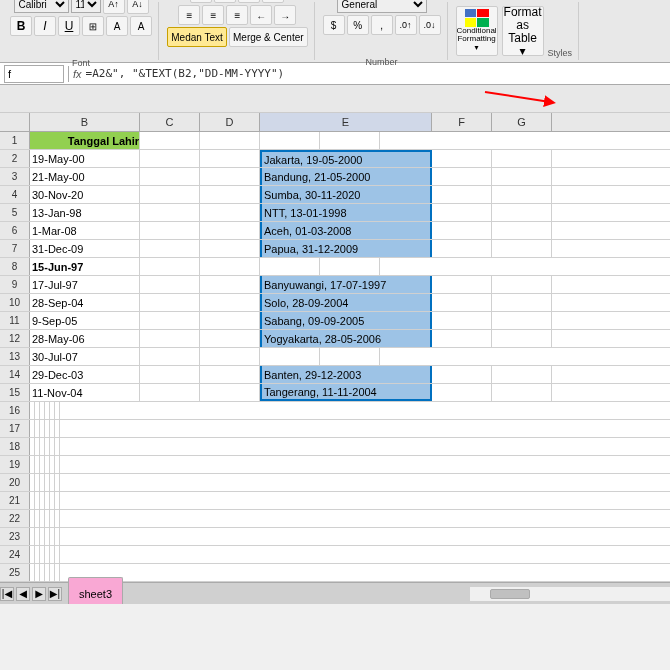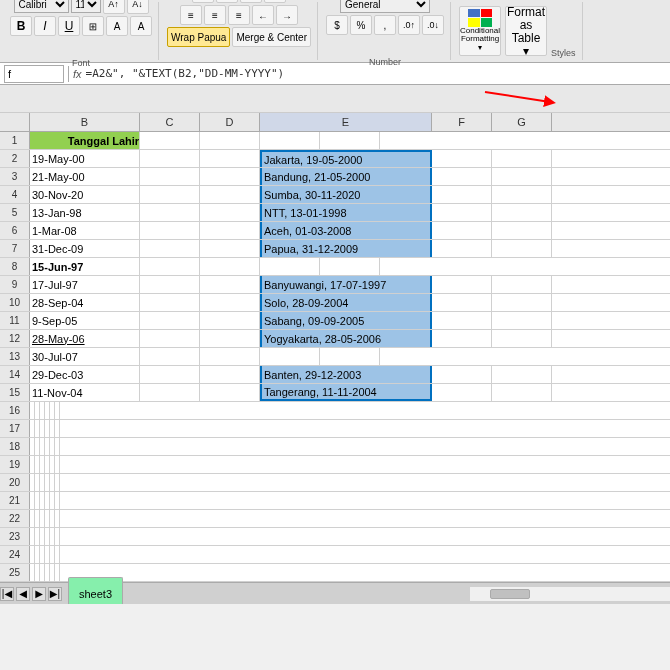--- a/index.html
+++ b/index.html
@@ -44,21 +44,21 @@
     .col-header { border-right: 1px solid #aaa; height: 18px; text-align: center; font-size: 11px; display: flex; align-items: center; justify-content: center; background: #e8e8e8; color: #333; }
     .col-header.selected { background: #d0d8e8; }
 
     .grid { display: flex; flex-direction: column; }
     .grid-row { display: flex; border-bottom: 1px solid #d0d0d0; height: 18px; }
     .row-num { width: 30px; min-width: 30px; background: #e8e8e8; border-right: 1px solid #aaa; font-size: 10px; text-align: center; display: flex; align-items: center; justify-content: center; color: #333; }
     .cell { border-right: 1px solid #d0d0d0; font-size: 11px; display: flex; align-items: center; padding: 0 2px; overflow: hidden; white-space: nowrap; background: white; }
     .cell.green-header { background: #92d050; color: #000; font-weight: bold; justify-content: center; padding-left: 40px; }
     .cell.yellow-header { background: #ffff00; color: #000; font-weight: bold; justify-content: center; }
     .cell.blue-bg { background: #9dc3e6; }
-    .sheet-tab { background: #86efac; border: 1px solid #aaa; border-bottom: none; padding: 10px 10px; font-size: 11px; cursor: pointer; border-radius: 2px 2px 0 0; }
+    .sheet-tab { background: #f9a8d4; border: 1px solid #aaa; border-bottom: none; padding: 10px 10px; font-size: 11px; cursor: pointer; border-radius: 2px 2px 0 0; }
     .sheet-nav { display: flex; gap: 2px; margin-right: 6px; align-items: center; }
     .sheet-nav-btn { font-size: 10px; cursor: pointer; background: #e0e0e0; border: 1px solid #aaa; width: 14px; height: 14px; display: flex; align-items: center; justify-content: center; }
 
     .scrollbar-h { height: 14px; background: #f0f0f0; border-top: 1px solid #aaa; display: flex; align-items: center; }
     .scrollbar-thumb { width: 40px; height: 10px; background: #c0c0c0; border: 1px solid #aaa; margin-left: 20px; border-radius: 2px; }
 
     
     .icon-cond { display: grid; grid-template-columns: 1fr 1fr; gap: 1px; width: 24px; height: 20px; }
     .icon-cond-cell { background: #4472c4; }
     .icon-cond-cell:nth-child(2) { background: #ff0000; }
@@ -113,21 +113,21 @@
       <button class="ribbon-btn">↗</button>
     </div>
     <div class="ribbon-row">
       <button class="ribbon-btn">≡</button>
       <button class="ribbon-btn">≡</button>
       <button class="ribbon-btn">≡</button>
       <button class="ribbon-btn">←</button>
       <button class="ribbon-btn">→</button>
     </div>
     <div class="ribbon-row">
-      <button class="ribbon-btn wide active">Wrap Papua</button>
+      <button class="ribbon-btn wide active">Medan Text</button>
       <button class="ribbon-btn wide merge-btn">
           <span>Merge &amp; Center</span>
         </button>
     </div>
     <span class="ribbon-group-label">Alignment</span>
   </div>
 
   <div class="ribbon-group number-group">
     <div class="ribbon-row">
       <select class="number-select"><option>General</option></select>
@@ -293,21 +293,21 @@
         <div class="row-num">11</div>
         <div class="cell " style="width: 110px; min-width: 110px;">9-Sep-05</div>
         <div class="cell" style="width: 60px; min-width: 60px;"></div>
         <div class="cell" style="width: 60px; min-width: 60px;"></div>
         <div class="cell blue-bg" style="width: 172px; min-width: 172px; border-left: 2px solid rgb(0, 112, 192); border-right: 2px solid rgb(0, 112, 192);">Sabang, 09-09-2005</div>
         <div class="cell" style="width: 60px; min-width: 60px;"></div>
         <div class="cell" style="width: 60px; min-width: 60px;"></div>
       </div>
       <div class="grid-row">
         <div class="row-num">12</div>
-        <div class="cell " style="width: 110px; min-width: 110px; text-decoration: underline;">28-May-06</div>
+        <div class="cell " style="width: 110px; min-width: 110px;">28-May-06</div>
         <div class="cell" style="width: 60px; min-width: 60px;"></div>
         <div class="cell" style="width: 60px; min-width: 60px;"></div>
         <div class="cell blue-bg" style="width: 172px; min-width: 172px; border-left: 2px solid rgb(0, 112, 192); border-right: 2px solid rgb(0, 112, 192);">Yogyakarta, 28-05-2006</div>
         <div class="cell" style="width: 60px; min-width: 60px;"></div>
         <div class="cell" style="width: 60px; min-width: 60px;"></div>
       </div>
       <div class="grid-row">
         <div class="row-num">13</div>
         <div class="cell " style="width: 110px; min-width: 110px;">30-Jul-07</div>
         <div class="cell" style="width: 60px; min-width: 60px;"></div>

